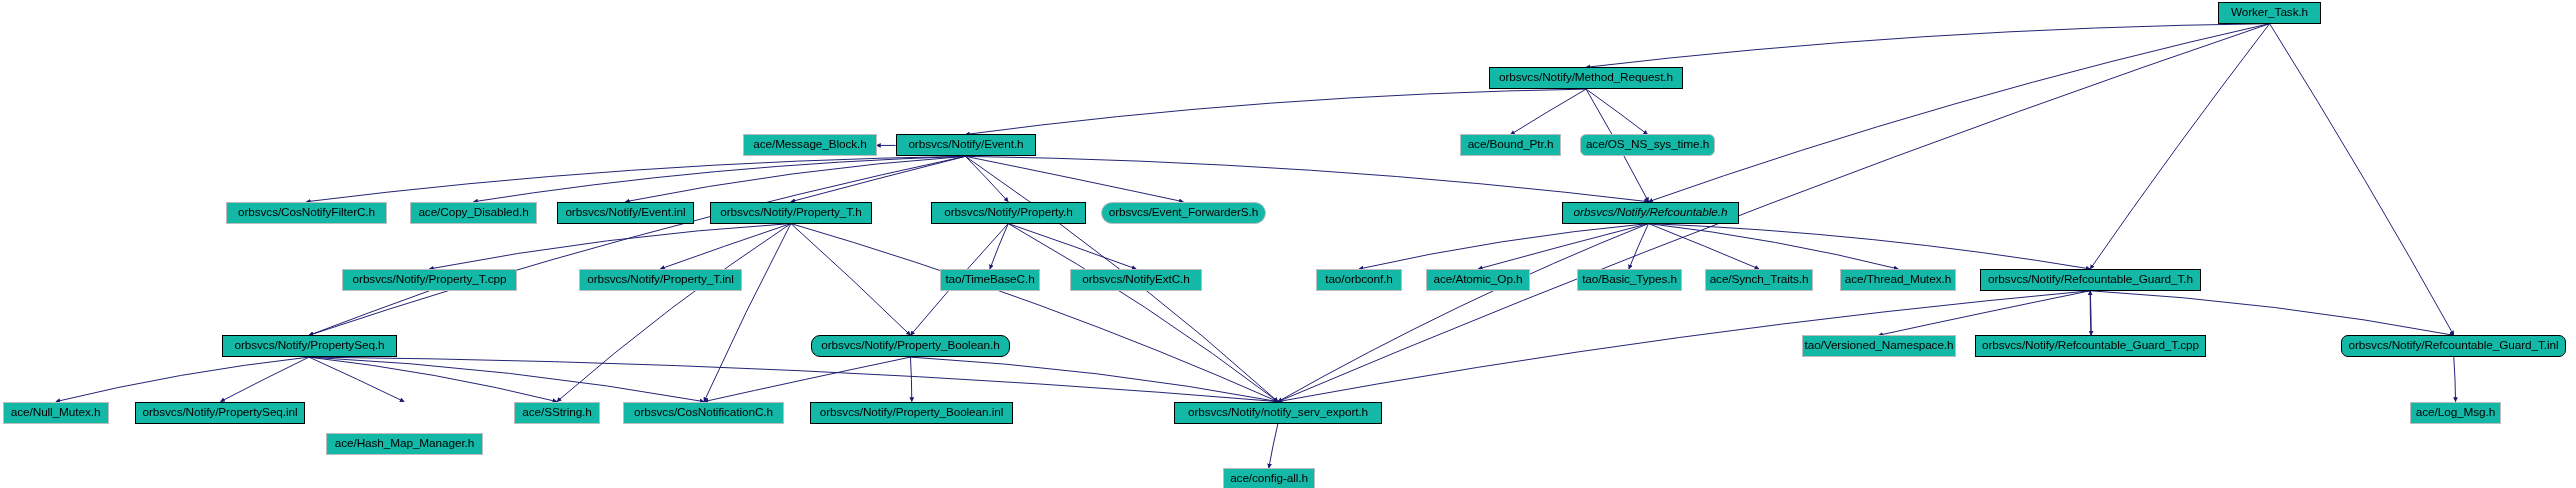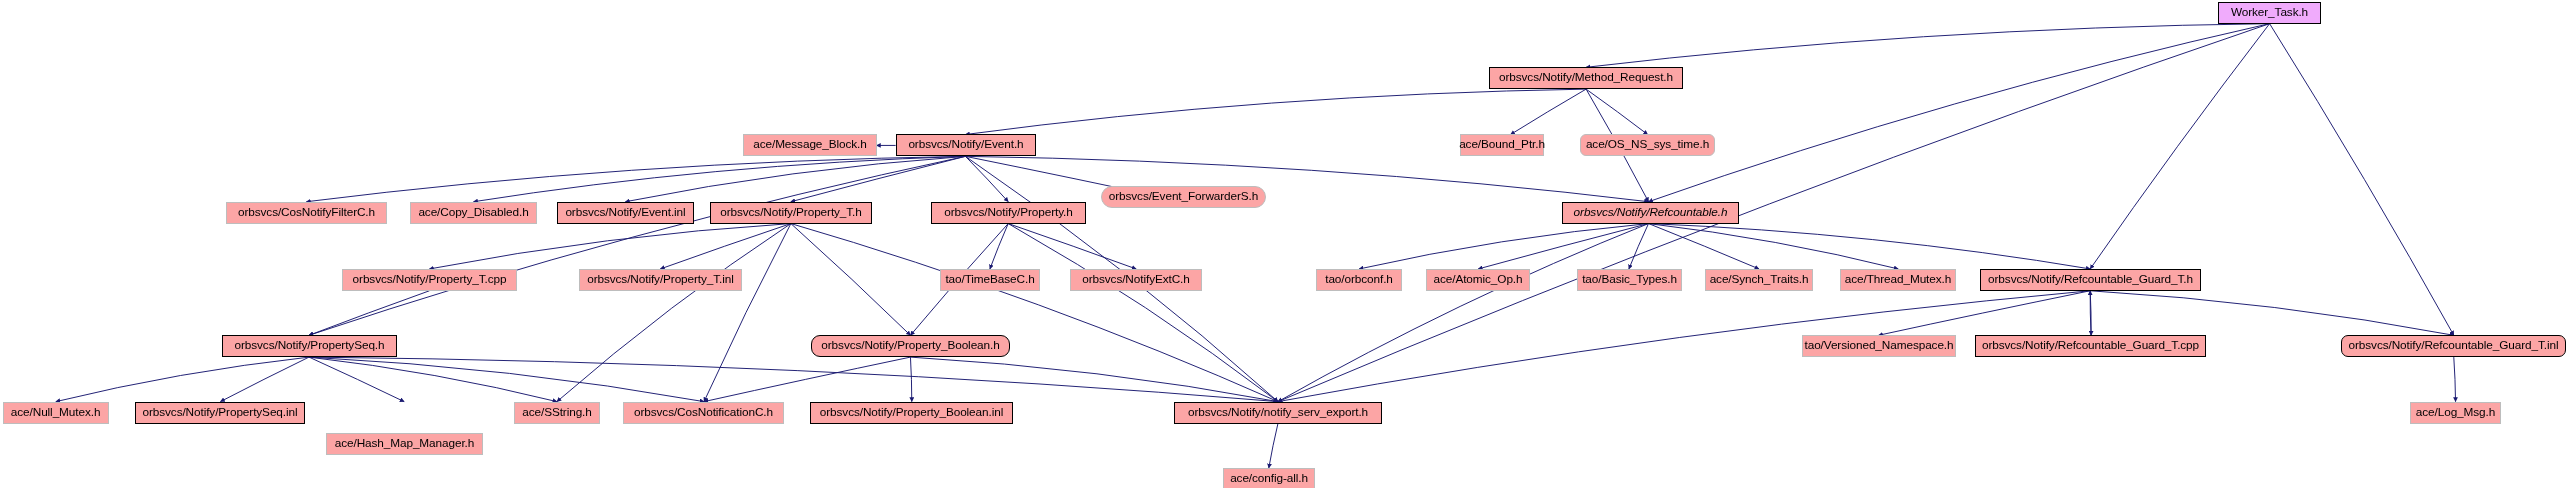--- a/index.html
+++ b/index.html
@@ -23,34 +23,34 @@
     height: 489px;
     pointer-events: none;
   }
   .node {
     position: absolute;
     box-sizing: border-box;
     display: flex;
     align-items: center;
     justify-content: center;
     height: 22px;
-    background: #fca5a5;
+    background: #14b8a6;
     border: 0.9px solid #bdbdbd;
     white-space: nowrap;
     font-size: 11.8px;
     line-height: 1;
     color: #000000;
     letter-spacing: -0.1px;
   }
   .node.strong {
     border: 0.9px solid #000000;
   }
   .node.root {
     border: 0.9px solid #000000;
-    background: #f0abfc;
+    background: #14b8a6;
   }
   .node .label {
     display: block;
     padding: 0 5.2px;
   }
 </style>
 </head>
 <body>
 
 <div id="graph-root">
@@ -116,21 +116,21 @@
         <path d="M 1464 485 Q 1457.9689550269031 510.5 1453.5 536" fill="none" stroke="#191970" stroke-width="1.1" marker-end="url(#arrow)"></path>
       </g>
   </svg>
   <div id="nodes">
       <div class="node root" style="left: 2218px; top: 1.7px; width: 103px;">
         <span class="label">Worker_Task.h</span>
       </div>
       <div class="node strong" style="left: 1489px; top: 67px; width: 194px;">
         <span class="label">orbsvcs/Notify/Method_Request.h</span>
       </div>
-      <div class="node" style="left: 1460px; top: 134px; width: 84px;">
+      <div class="node" style="left: 1460px; top: 134px; width: 101px;">
         <span class="label">ace/Bound_Ptr.h</span>
       </div>
       <div class="node" style="left: 1580px; top: 134px; width: 135px; border-radius: 6px;">
         <span class="label">ace/OS_NS_sys_time.h</span>
       </div>
       <div class="node" style="left: 743px; top: 134px; width: 134px;">
         <span class="label">ace/Message_Block.h</span>
       </div>
       <div class="node strong" style="left: 896px; top: 134px; width: 140px;">
         <span class="label">orbsvcs/Notify/Event.h</span>
@@ -143,21 +143,21 @@
       </div>
       <div class="node strong" style="left: 557px; top: 202px; width: 137px;">
         <span class="label">orbsvcs/Notify/Event.inl</span>
       </div>
       <div class="node strong" style="left: 710px; top: 202px; width: 162px;">
         <span class="label">orbsvcs/Notify/Property_T.h</span>
       </div>
       <div class="node strong" style="left: 931px; top: 202px; width: 155px;">
         <span class="label">orbsvcs/Notify/Property.h</span>
       </div>
-      <div class="node" style="left: 1101px; top: 186px; width: 165px; border-radius: 11px;">
+      <div class="node" style="left: 1101px; top: 202px; width: 165px; border-radius: 11px;">
         <span class="label">orbsvcs/Event_ForwarderS.h</span>
       </div>
       <div class="node strong" style="left: 1562px; top: 202px; width: 177px; font-style: italic;">
         <span class="label">orbsvcs/Notify/Refcountable.h</span>
       </div>
       <div class="node" style="left: 342px; top: 269px; width: 175px;">
         <span class="label">orbsvcs/Notify/Property_T.cpp</span>
       </div>
       <div class="node" style="left: 579px; top: 269px; width: 163px;">
         <span class="label">orbsvcs/Notify/Property_T.inl</span>

